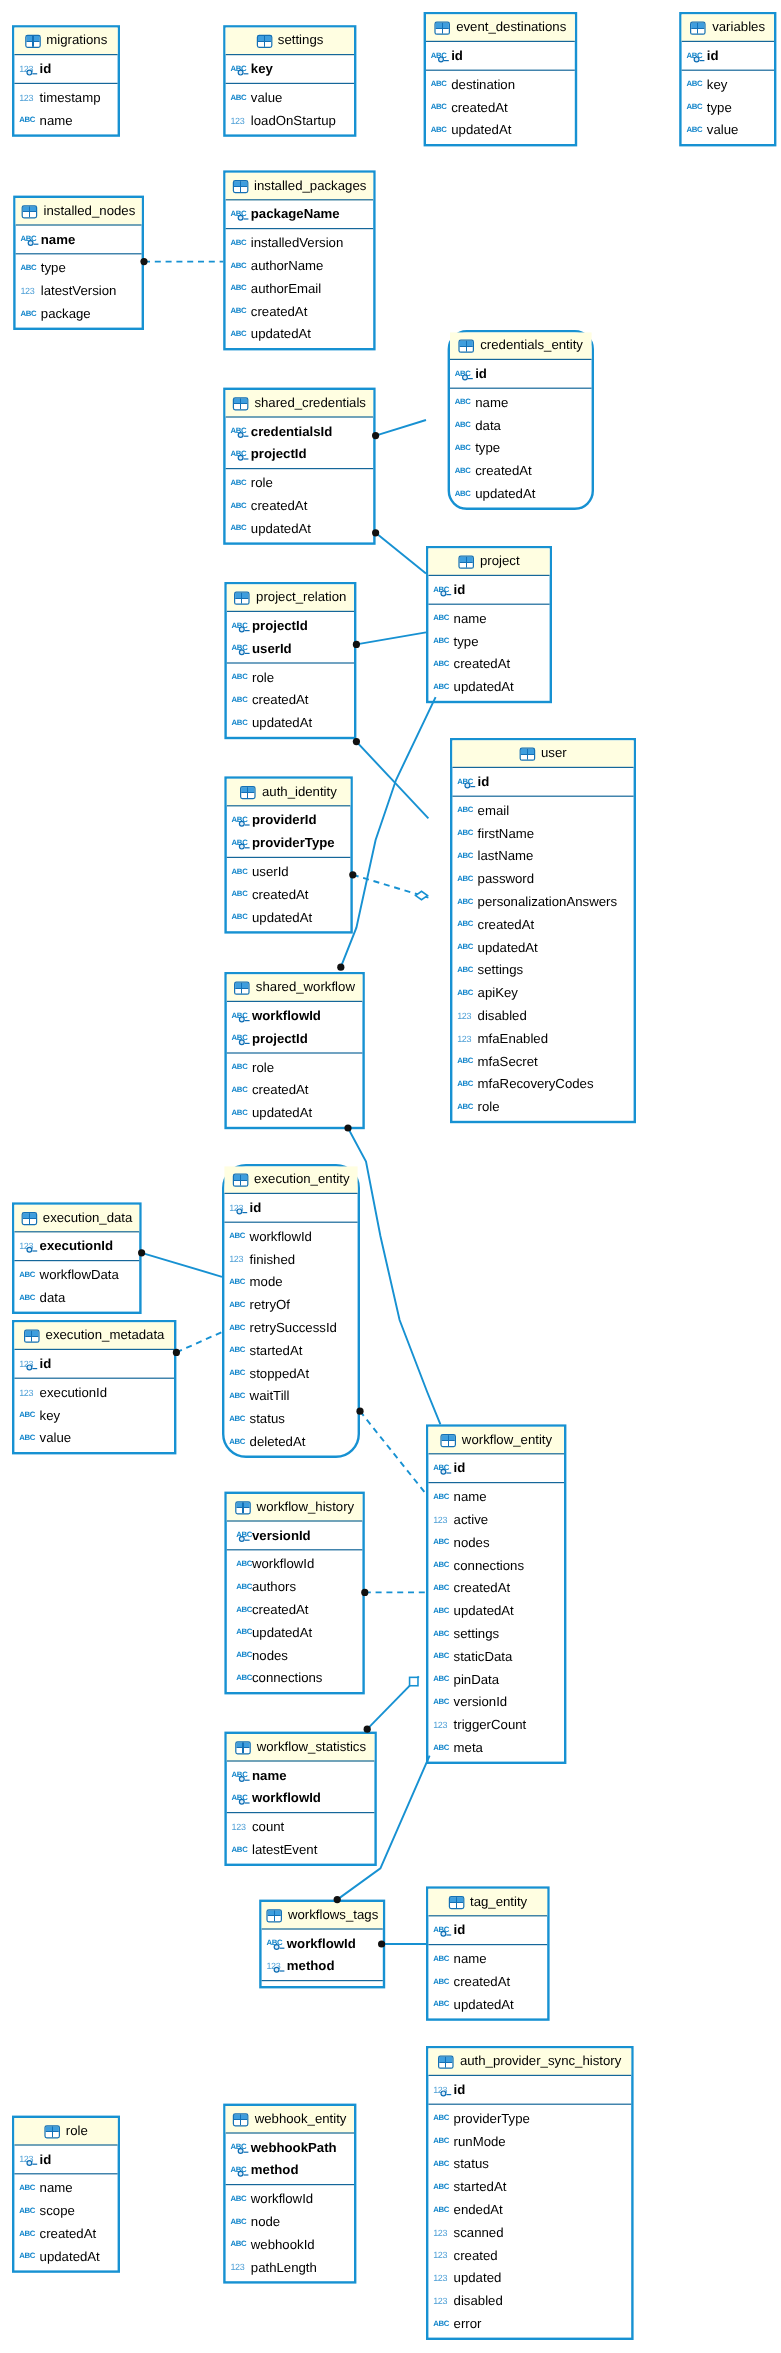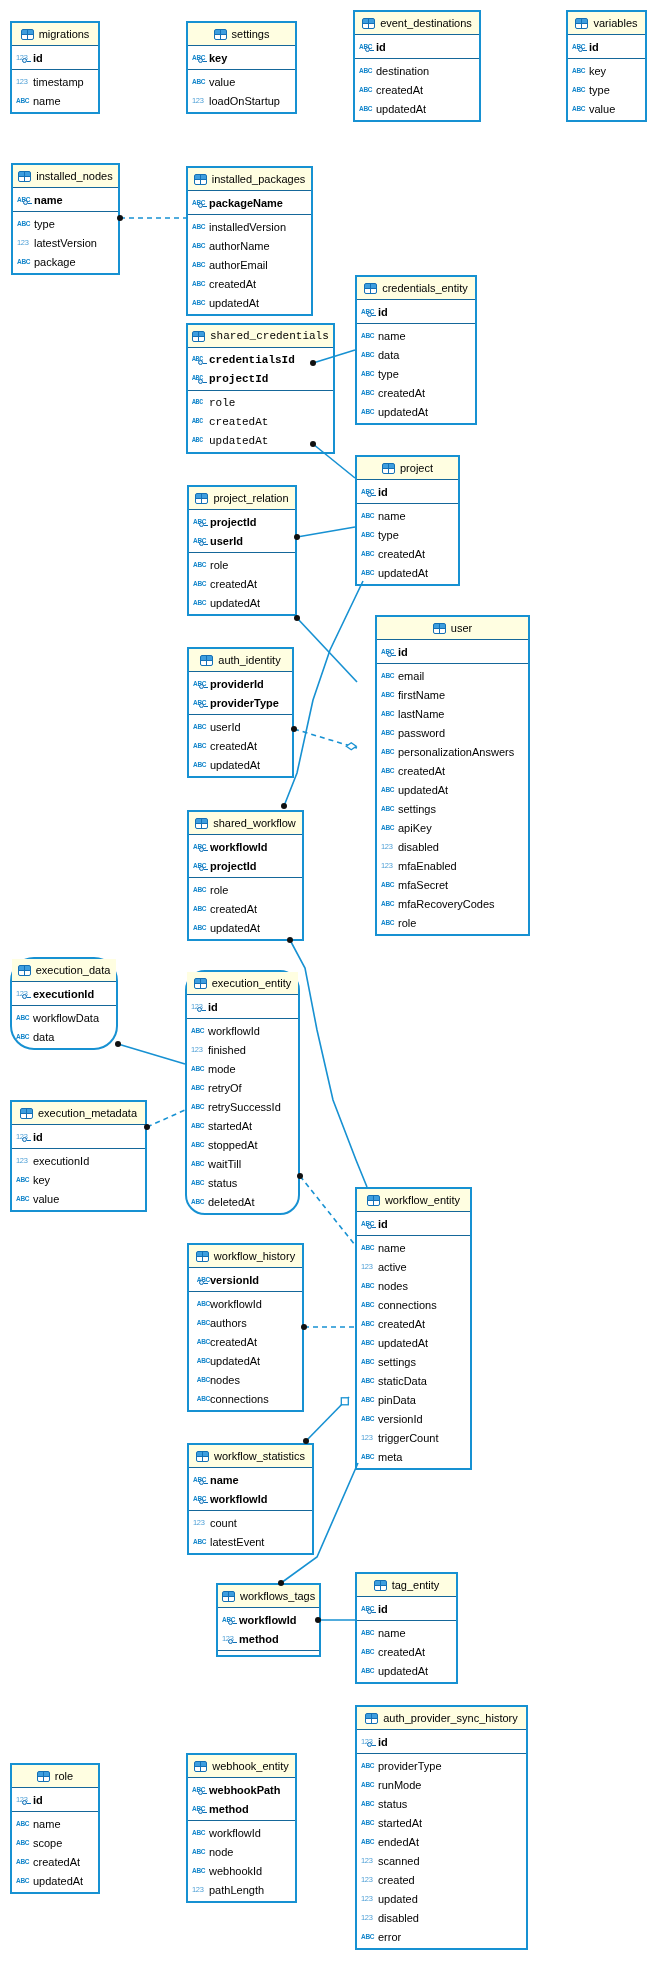--- a/index.html
+++ b/index.html
@@ -182,21 +182,21 @@
           <div class="row">
             <span class="ti num">123</span>
             <span class="cname">latestVersion</span>
           </div>
           <div class="row">
             <span class="ti abc">ABC</span>
             <span class="cname">package</span>
           </div>
         </div>
       </div>
-      <div class="tbl" style="left: 186px; top: 142px; min-width: 127px; margin-top: 24px;">
+      <div class="tbl" style="left: 186px; top: 142px; min-width: 127px;">
         <div class="thead">
           <span class="ticon"></span>
           <span class="tname">installed_packages</span>
         </div>
         <div class="sec">
           <div class="row pk">
             <span class="ti abc">ABC<span class="kb"></span></span>
             <span class="cname">packageName</span>
           </div>
         </div>
@@ -216,21 +216,21 @@
           <div class="row">
             <span class="ti abc">ABC</span>
             <span class="cname">createdAt</span>
           </div>
           <div class="row">
             <span class="ti abc">ABC</span>
             <span class="cname">updatedAt</span>
           </div>
         </div>
       </div>
-      <div class="tbl" style="left: 355px; top: 275px; min-width: 122px;">
+      <div class="tbl" style="left: 373px; top: 275px; min-width: 122px; border-radius: 16px;">
         <div class="thead">
           <span class="ticon"></span>
           <span class="tname">credentials_entity</span>
         </div>
         <div class="sec">
           <div class="row pk">
             <span class="ti abc">ABC<span class="kb"></span></span>
             <span class="cname">id</span>
           </div>
         </div>
@@ -250,21 +250,21 @@
           <div class="row">
             <span class="ti abc">ABC</span>
             <span class="cname">createdAt</span>
           </div>
           <div class="row">
             <span class="ti abc">ABC</span>
             <span class="cname">updatedAt</span>
           </div>
         </div>
       </div>
-      <div class="tbl" style="left: 186px; top: 323px; min-width: 127px; font-family: Liberation Mono, monospace;">
+      <div class="tbl" style="left: 186px; top: 323px; min-width: 127px;">
         <div class="thead">
           <span class="ticon"></span>
           <span class="tname">shared_credentials</span>
         </div>
         <div class="sec">
           <div class="row pk">
             <span class="ti abc">ABC<span class="kb"></span></span>
             <span class="cname">credentialsId</span>
           </div>
           <div class="row pk">
@@ -524,21 +524,21 @@
           <div class="row">
             <span class="ti abc">ABC</span>
             <span class="cname">status</span>
           </div>
           <div class="row">
             <span class="ti abc">ABC</span>
             <span class="cname">deletedAt</span>
           </div>
         </div>
       </div>
-      <div class="tbl" style="left: 10px; top: 957px; min-width: 108px; border-radius: 24px;">
+      <div class="tbl" style="left: 10px; top: 1002px; min-width: 108px;">
         <div class="thead">
           <span class="ticon"></span>
           <span class="tname">execution_data</span>
         </div>
         <div class="sec">
           <div class="row pk">
             <span class="ti num">123<span class="kb"></span></span>
             <span class="cname">executionId</span>
           </div>
         </div>

